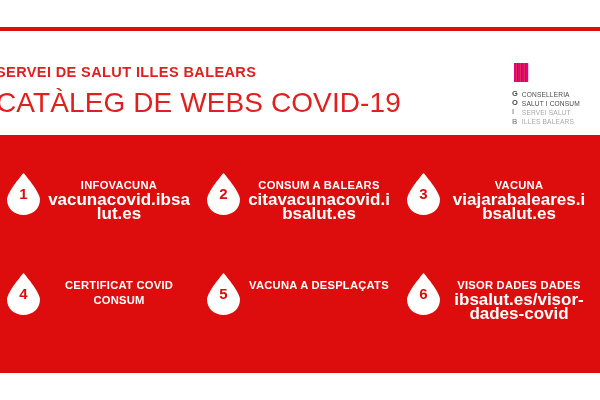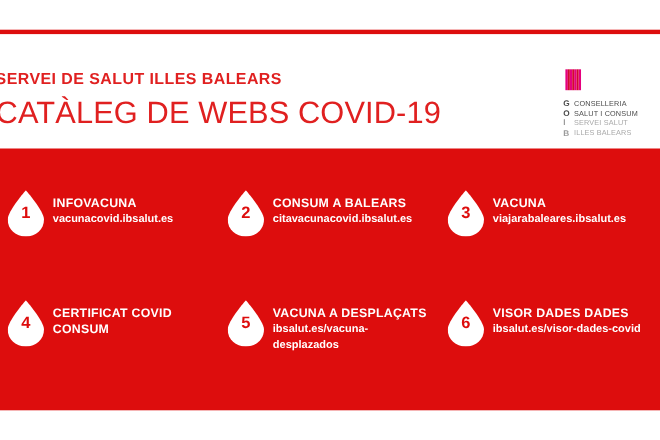--- a/index.html
+++ b/index.html
@@ -147,29 +147,30 @@
     font-size: 15px;
     font-weight: bold;
     color: #DD0D0D;
     line-height: 1;
   }
   .cell-text {
     margin-left: 8px;
     margin-top: 9px;
     width: 142px;
     color: #ffffff;
+    text-align: center;
   }
   .cell-title {
     font-size: 11.2px;
     font-weight: bold;
     letter-spacing: 0.25px;
     line-height: 14.5px;
   }
   .cell-url {
-    font-size: 10px;
+    font-size: 17px;
     font-weight: bold;
     line-height: 14.5px;
     word-break: break-word;
   }
 </style>
 </head>
 <body>
 
 <div class="top-rule"></div>
 
@@ -271,21 +272,20 @@
 
     <div class="cell">
       <span class="drop">
         <svg width="33" height="42" viewBox="0 0 33 42">
             <path d="M16.5 0 C16.5 0 33 19 33 26.5 C33 35.6 25.6 42 16.5 42 C7.4 42 0 35.6 0 26.5 C0 19 16.5 0 16.5 0 Z" fill="#ffffff"></path>
           </svg>
         <span class="drop-num">5</span>
       </span>
       <div class="cell-text">
         <div class="cell-title">VACUNA A DESPLAÇATS</div>
-        <div class="cell-url">ibsalut.es/vacuna-desplazados</div>
       </div>
     </div>
 
     <div class="cell">
       <span class="drop">
         <svg width="33" height="42" viewBox="0 0 33 42">
             <path d="M16.5 0 C16.5 0 33 19 33 26.5 C33 35.6 25.6 42 16.5 42 C7.4 42 0 35.6 0 26.5 C0 19 16.5 0 16.5 0 Z" fill="#ffffff"></path>
           </svg>
         <span class="drop-num">6</span>
       </span>

